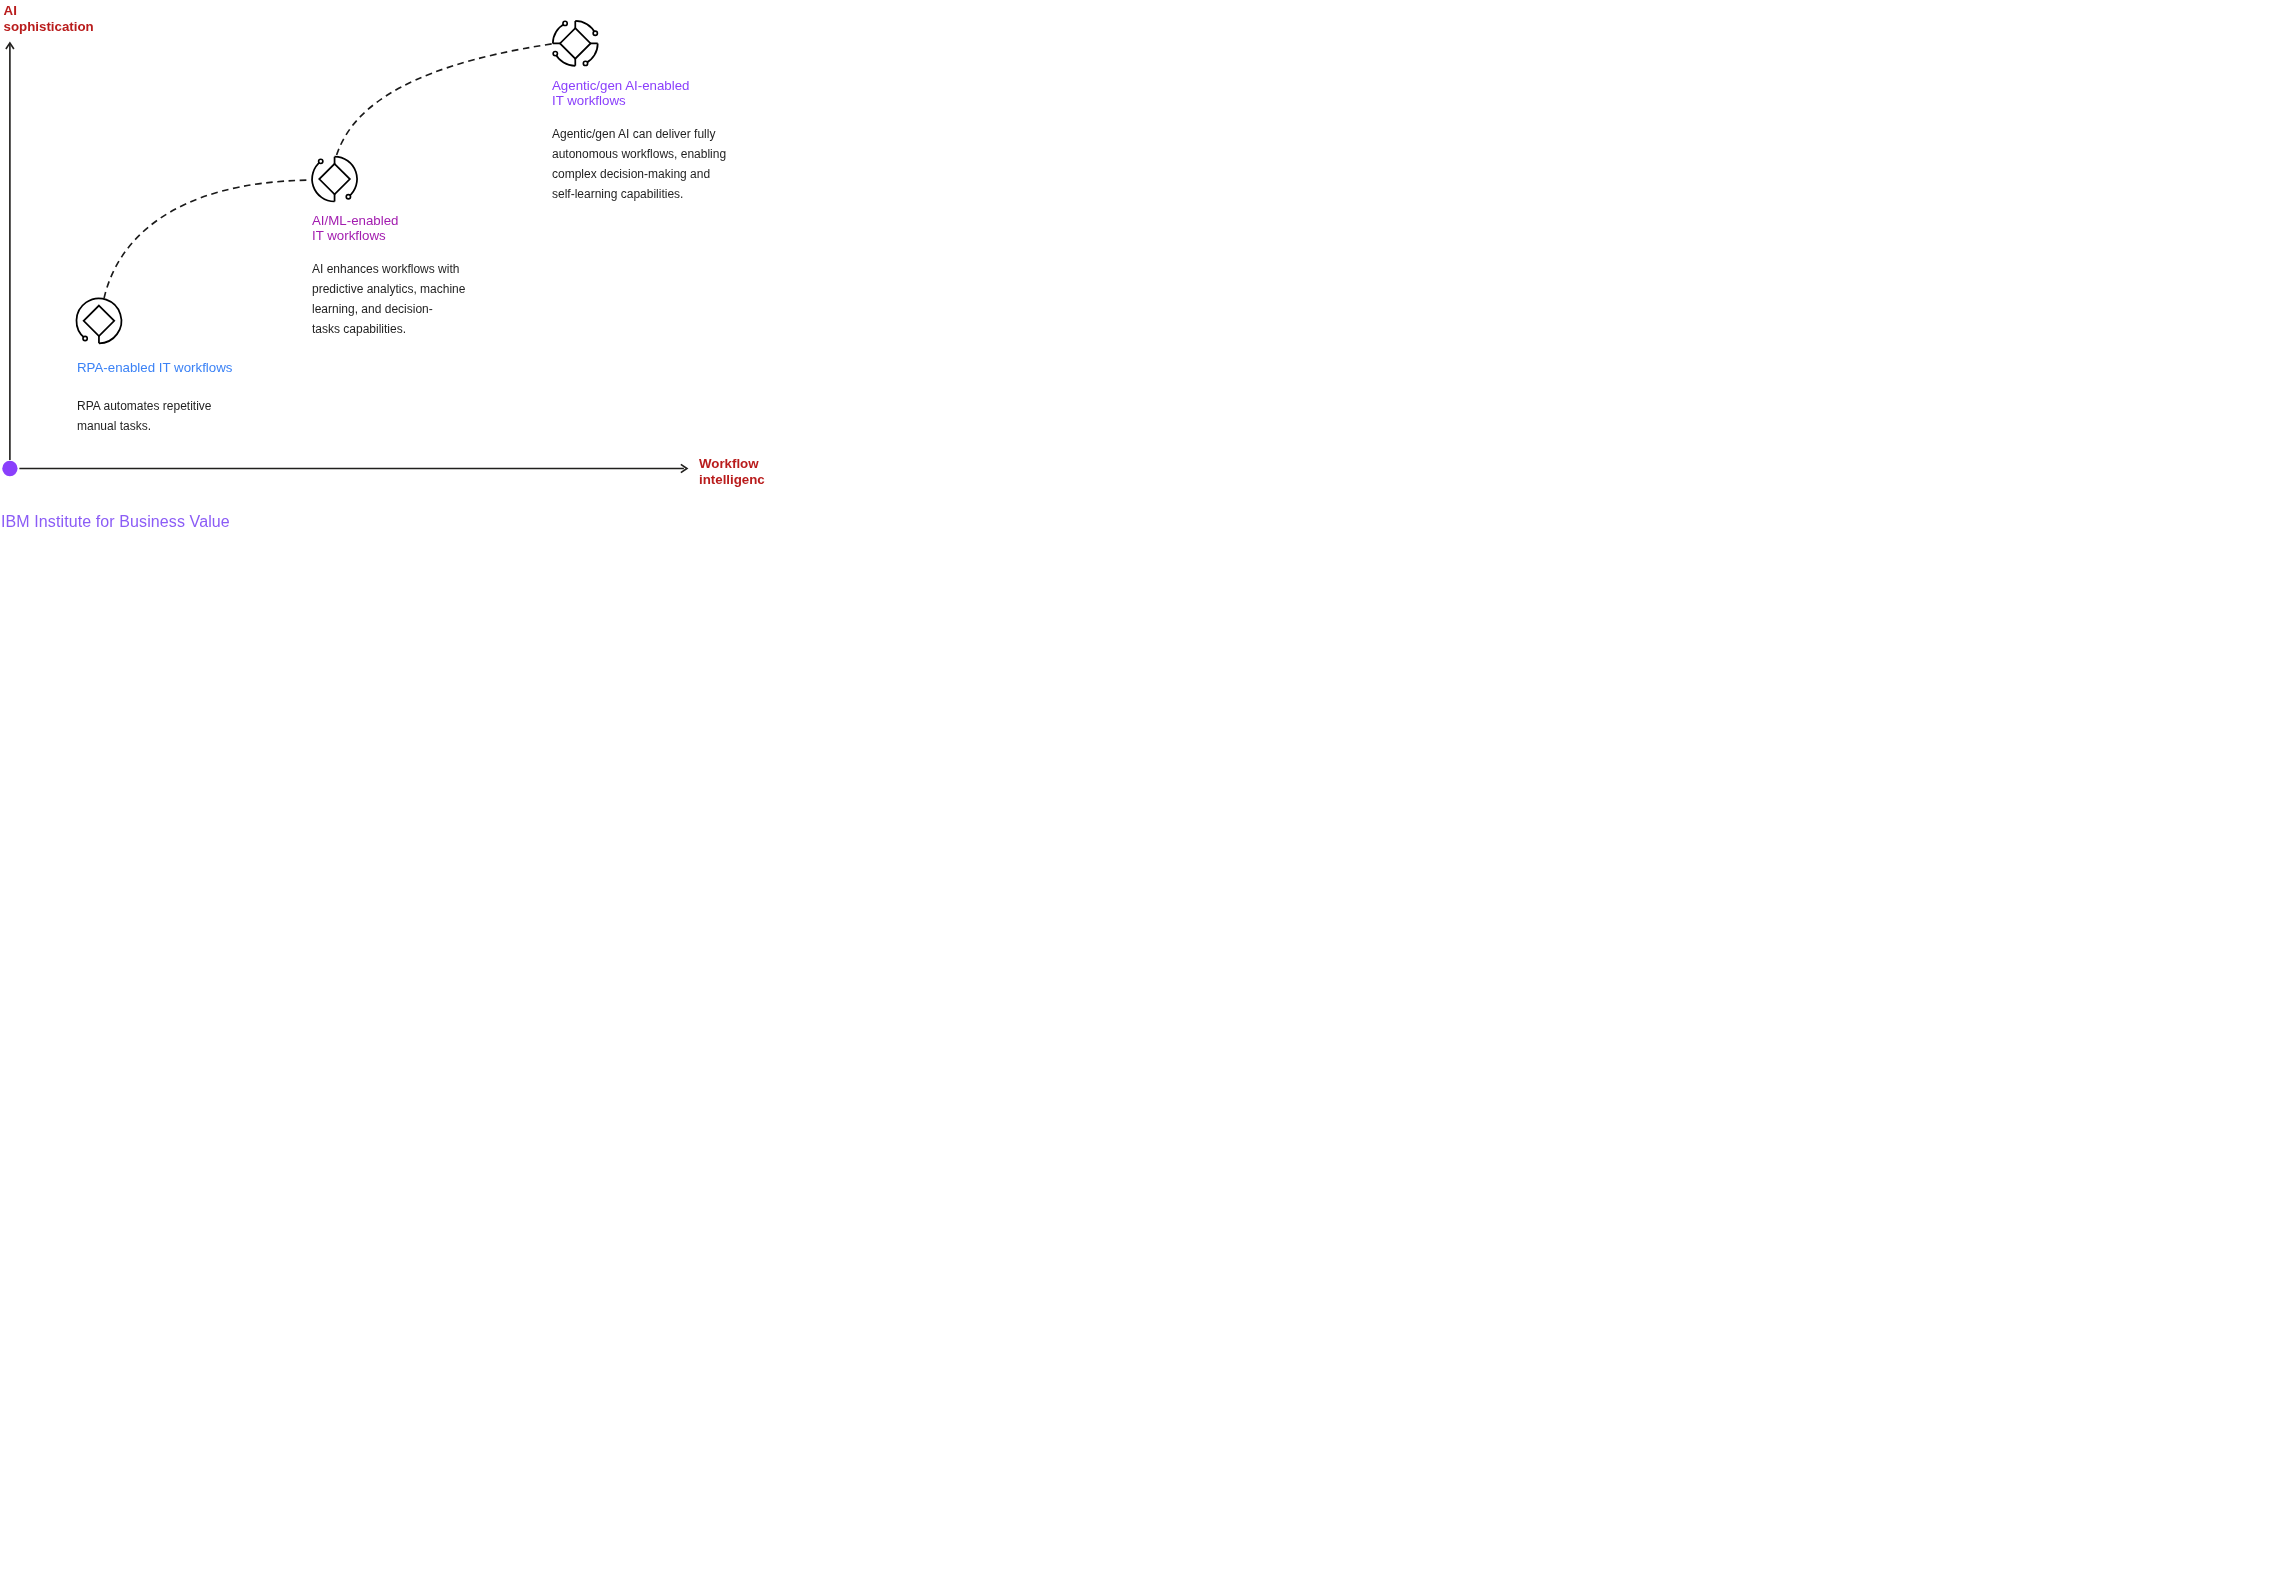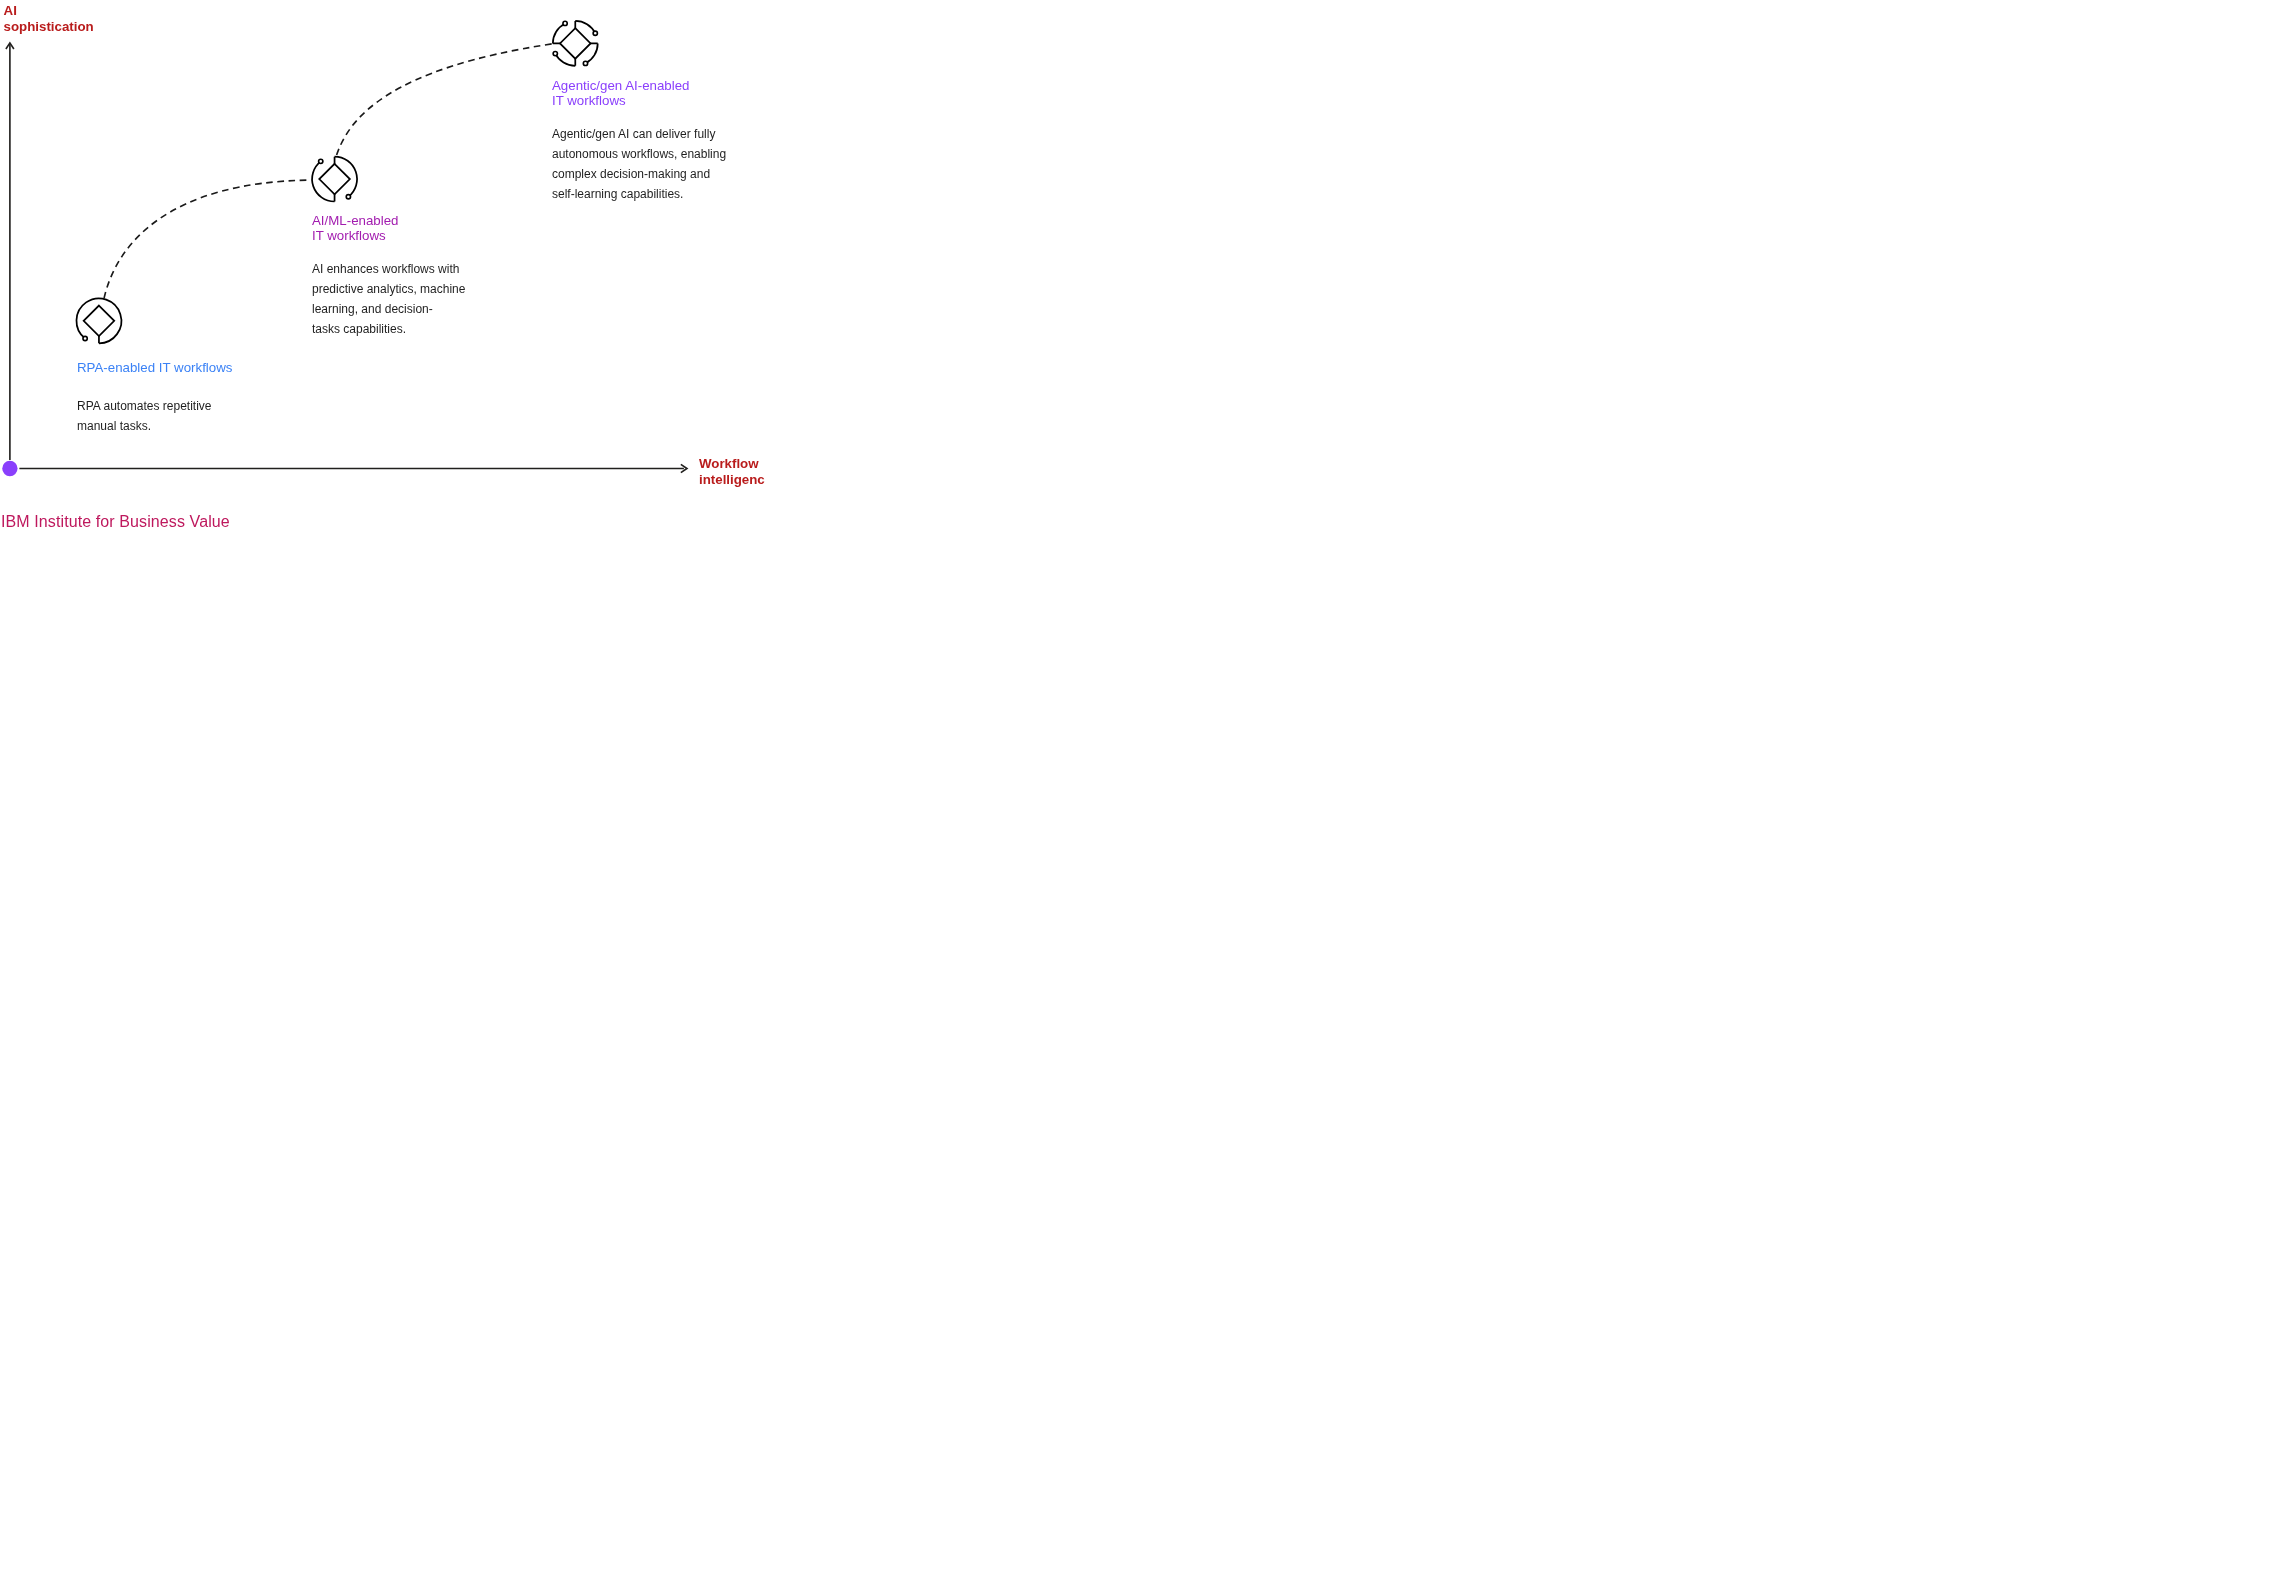--- a/index.html
+++ b/index.html
@@ -3,21 +3,21 @@
 <meta charset="utf-8">
 <style>
   html,body{margin:0;padding:0;background:#fff;}
   body{font-family:"Liberation Sans","DejaVu Sans",sans-serif;}
   .page{position:relative;width:765px;height:530px;background:#fff;overflow:hidden;}
   .layer{position:absolute;left:0;top:0;width:765px;height:530px;}
   .txt{position:absolute;white-space:pre-line;}
   .axis-label{font-size:13.3px;font-weight:700;color:#b91c1c;line-height:16px;}
   .stage-title{font-size:13.3px;font-weight:400;line-height:15.3px;}
   .stage-desc{font-size:12px;font-weight:400;line-height:20px;color:#1f1f1f;}
-  .footer{font-size:16px;font-weight:400;color:#be185d;letter-spacing:0.1px;}
+  .footer{font-size:16px;font-weight:400;color:#8b5cf6;letter-spacing:0.1px;}
   svg .icon-stroke{fill:none;stroke-width:3.4;stroke-linecap:butt;}
   svg .node{fill:#fff;stroke-width:3.2;}
   svg .dash{fill:none;stroke-width:3.2;stroke-dasharray:13 9;}
   svg .axisline{fill:none;stroke-width:3.2;}
 </style>
 </head>
 <body>
 
 <div class="page">
 

